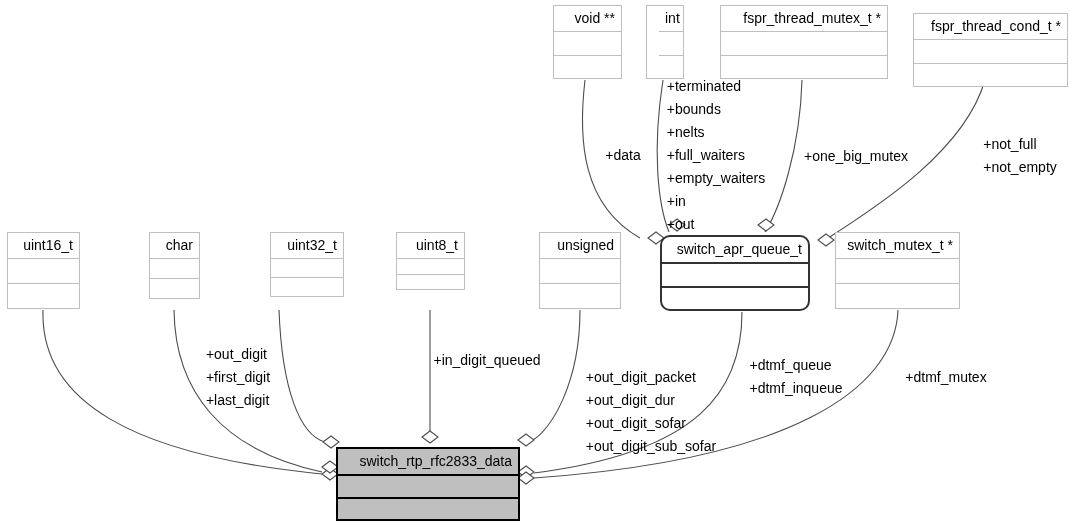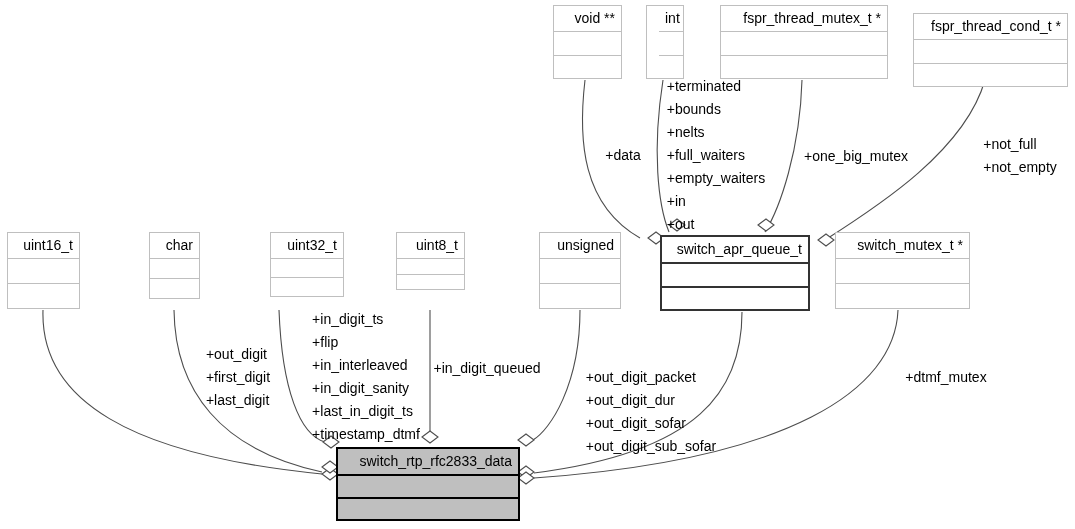--- a/index.html
+++ b/index.html
@@ -182,27 +182,27 @@
     <div class="comp"></div>
     <div class="comp"></div>
   </div>
 
   <div class="umlbox" style="left:539px; top:232px; width:82px; height:77px;">
     <div class="title">unsigned</div>
     <div class="comp"></div>
     <div class="comp"></div>
   </div>
 
-  <div class="umlbox hl" style="left:660px; top:235px; width:150px; height:76px;">
+  <div class="umlbox hl" style="left:660px; top:235px; width:150px; height:76px;border-radius:10px;">
     <div class="title">switch_apr_queue_t</div>
     <div class="comp"></div>
     <div class="comp"></div>
   </div>
 
-  <div class="umlbox" style="left:835px; top:232px; width:135px; height:77px;">
+  <div class="umlbox" style="left:835px; top:232px; width:125px; height:77px;">
     <div class="title">switch_mutex_t *</div>
     <div class="comp"></div>
     <div class="comp"></div>
   </div>
 
   <div class="umlbox focus" style="left:336px; top:447px; width:184px; height:74px;">
     <div class="title">switch_rtp_rfc2833_data</div>
     <div class="comp"></div>
     <div class="comp"></div>
   </div>
@@ -220,30 +220,26 @@
   <div class="edgelabel" style="left:856px; top:156px; transform:translate(-50%,-50%);">+one_big_mutex</div>
 
   <div class="edgelabel" style="left:1020px; top:156px; transform:translate(-50%,-50%);">+not_full
 +not_empty</div>
 
 
   <div class="edgelabel" style="left:238px; top:377px; transform:translate(-50%,-50%);">+out_digit
 +first_digit
 +last_digit</div>
 
-  <div class="edgelabel" style="left:366px; top:377px; transform:translate(-50%,-50%);">+in_digit_ts
-+flip
-+in_interleaved
-+in_digit_sanity
-+last_in_digit_ts
-+timestamp_dtmf</div>
-
-  <div class="edgelabel" style="left:487px; top:368px; transform:translate(-50%,-50%);">+in_digit_queued</div>
+
+  <div class="edgelabel" style="left:487px; top:360px; transform:translate(-50%,-50%);">+in_digit_queued</div>
 
   <div class="edgelabel" style="left:651px; top:377px; transform:translate(-50%,-50%);margin-top:35px;">+out_digit_packet
 +out_digit_dur
 +out_digit_sofar
 +out_digit_sub_sofar</div>
 
+  <div class="edgelabel" style="left:796px; top:377px; transform:translate(-50%,-50%);">+dtmf_queue
++dtmf_inqueue</div>
 
   <div class="edgelabel" style="left:946px; top:377px; transform:translate(-50%,-50%);">+dtmf_mutex</div>
 
 </div>
 
 </body></html>

